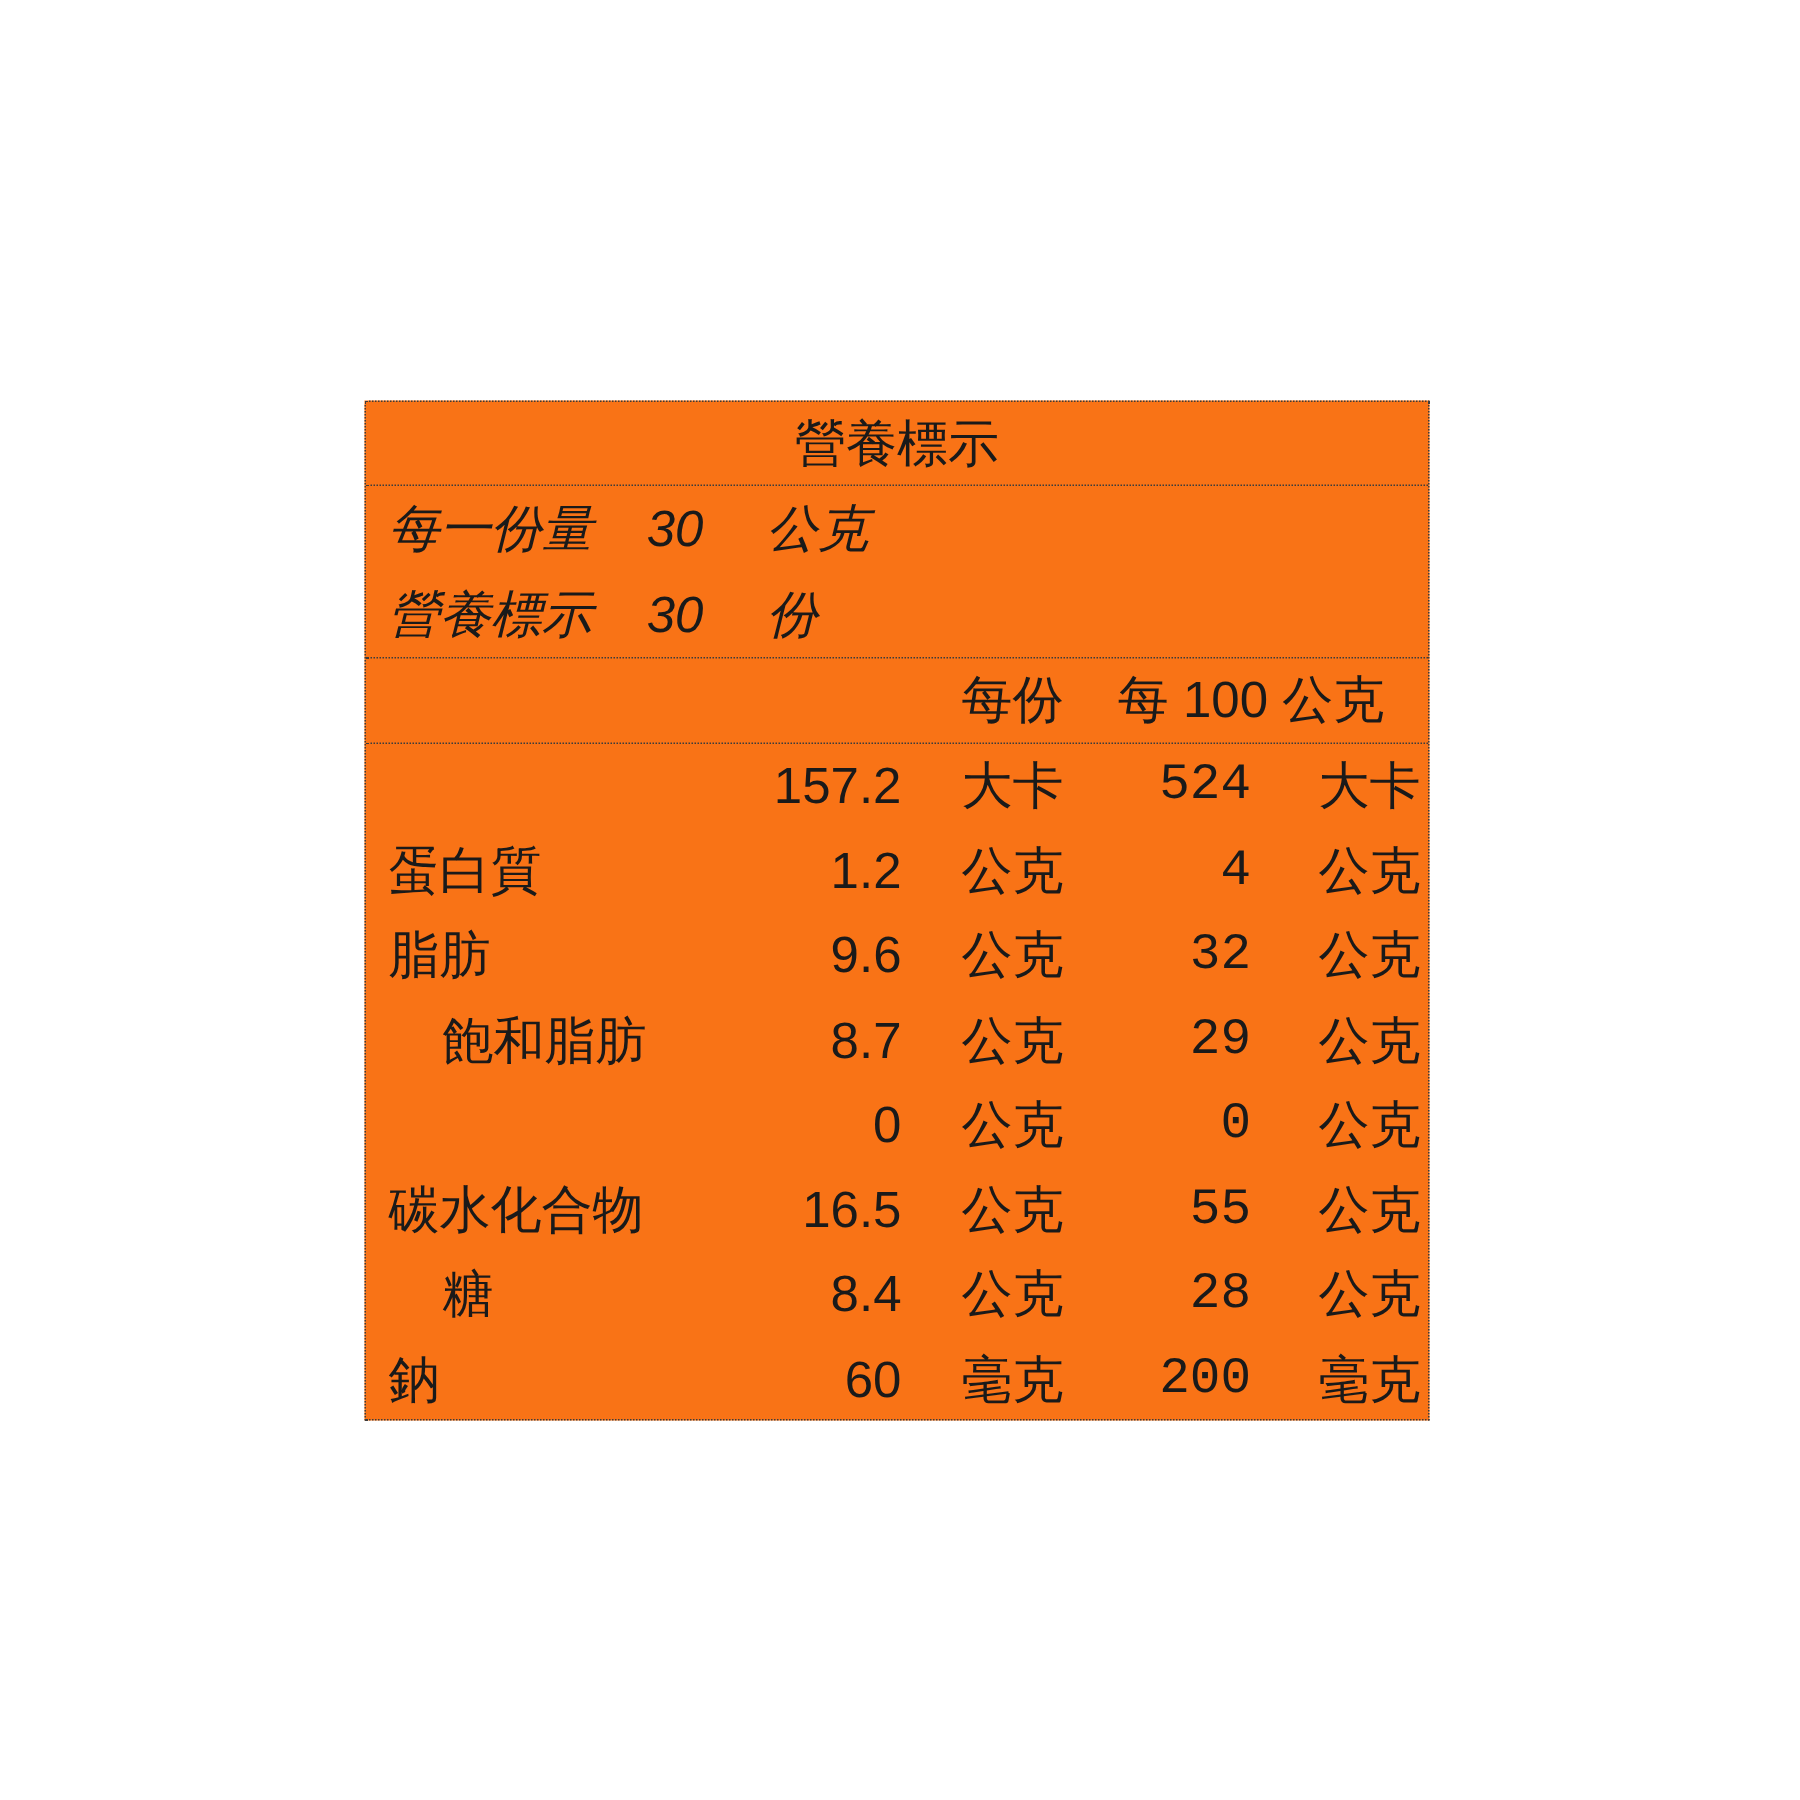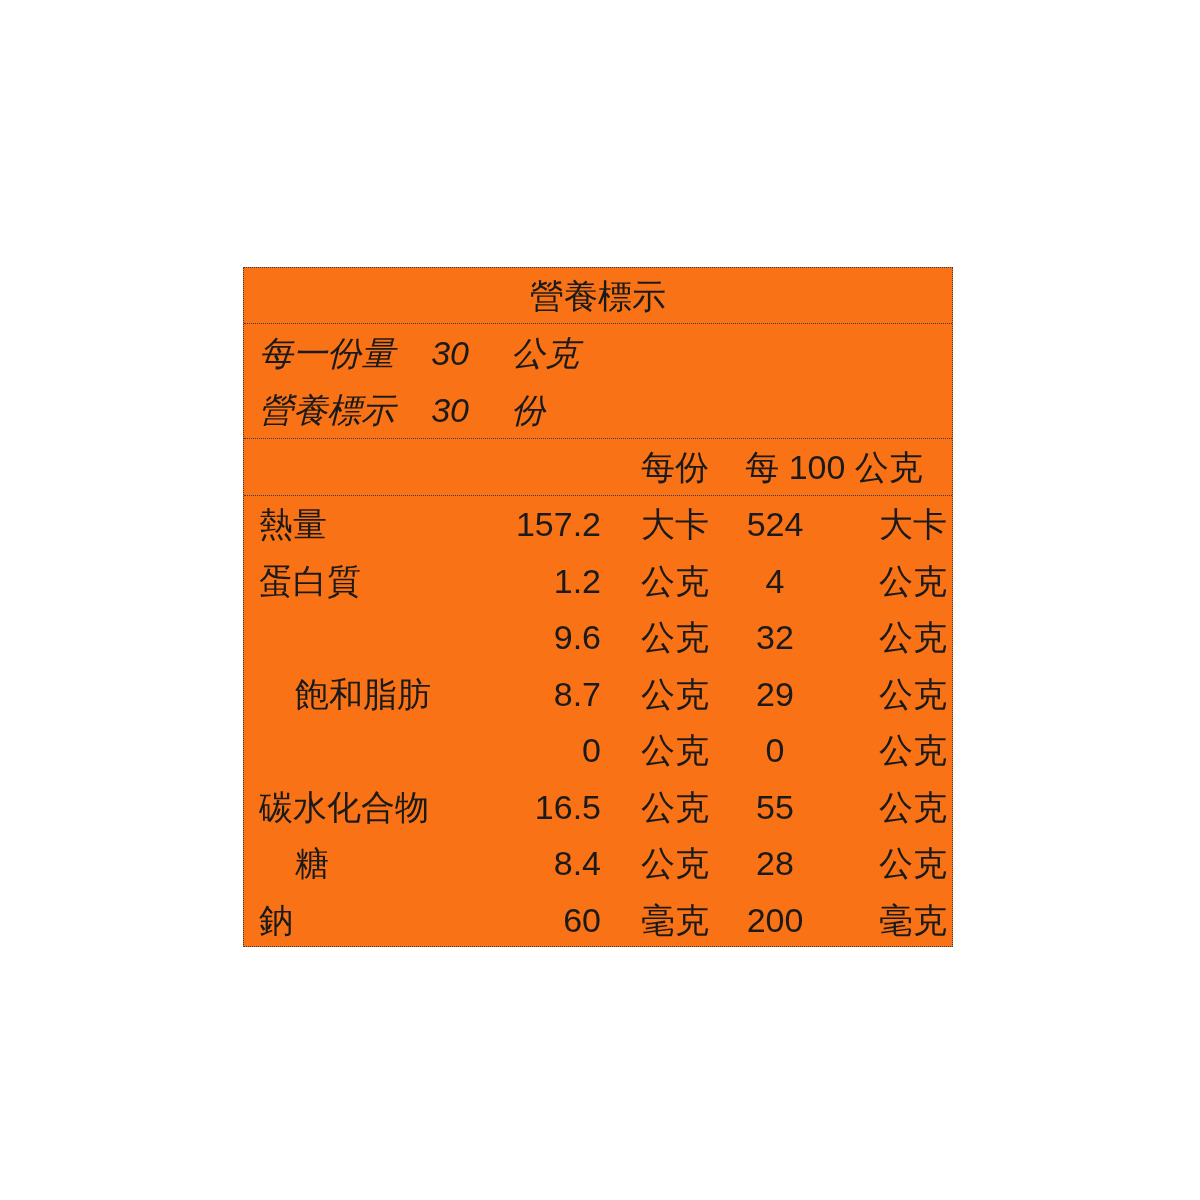--- a/index.html
+++ b/index.html
@@ -59,21 +59,21 @@
     height: 56.5px;
     display: grid;
     grid-template-columns: 225px 117px 40px 75px 118px 45px auto;
     align-items: center;
     padding-left: 15px;
   }
   .d-label { white-space: nowrap; }
   .d-label.indent { padding-left: 36px; }
   .d-val1 { grid-column: 2 / 3; text-align: right; }
   .d-unit1 { grid-column: 4 / 5; white-space: nowrap; }
-  .d-val2 { grid-column: 5 / 6; text-align: center; }
+  .d-val2 { grid-column: 5 / 6; text-align: right; font-family: Liberation Mono, monospace; }
   .d-unit2 { grid-column: 7 / 8; white-space: nowrap; }
 </style>
 </head>
 <body>
 
 <div class="nutrition-table">
 
   <div class="title-row">
     <span>營養標示</span>
   </div>
@@ -94,36 +94,36 @@
   </div>
 </div>
 
   <div class="header-row">
     <span class="h-per-serving">每份</span>
     <span class="h-per-100g">每 100 公克</span>
   </div>
 
   <div id="data-rows">
   <div class="data-row">
-    <span class="d-label">熱量</span>
     <span class="d-val1">157.2</span>
     <span class="d-unit1">大卡</span>
     <span class="d-val2">524</span>
     <span class="d-unit2">大卡</span>
   </div>
 
   <div class="data-row">
     <span class="d-label">蛋白質</span>
     <span class="d-val1">1.2</span>
     <span class="d-unit1">公克</span>
     <span class="d-val2">4</span>
     <span class="d-unit2">公克</span>
   </div>
 
   <div class="data-row">
+    <span class="d-label">脂肪</span>
     <span class="d-val1">9.6</span>
     <span class="d-unit1">公克</span>
     <span class="d-val2">32</span>
     <span class="d-unit2">公克</span>
   </div>
 
   <div class="data-row">
     <span class="d-label indent">飽和脂肪</span>
     <span class="d-val1">8.7</span>
     <span class="d-unit1">公克</span>

